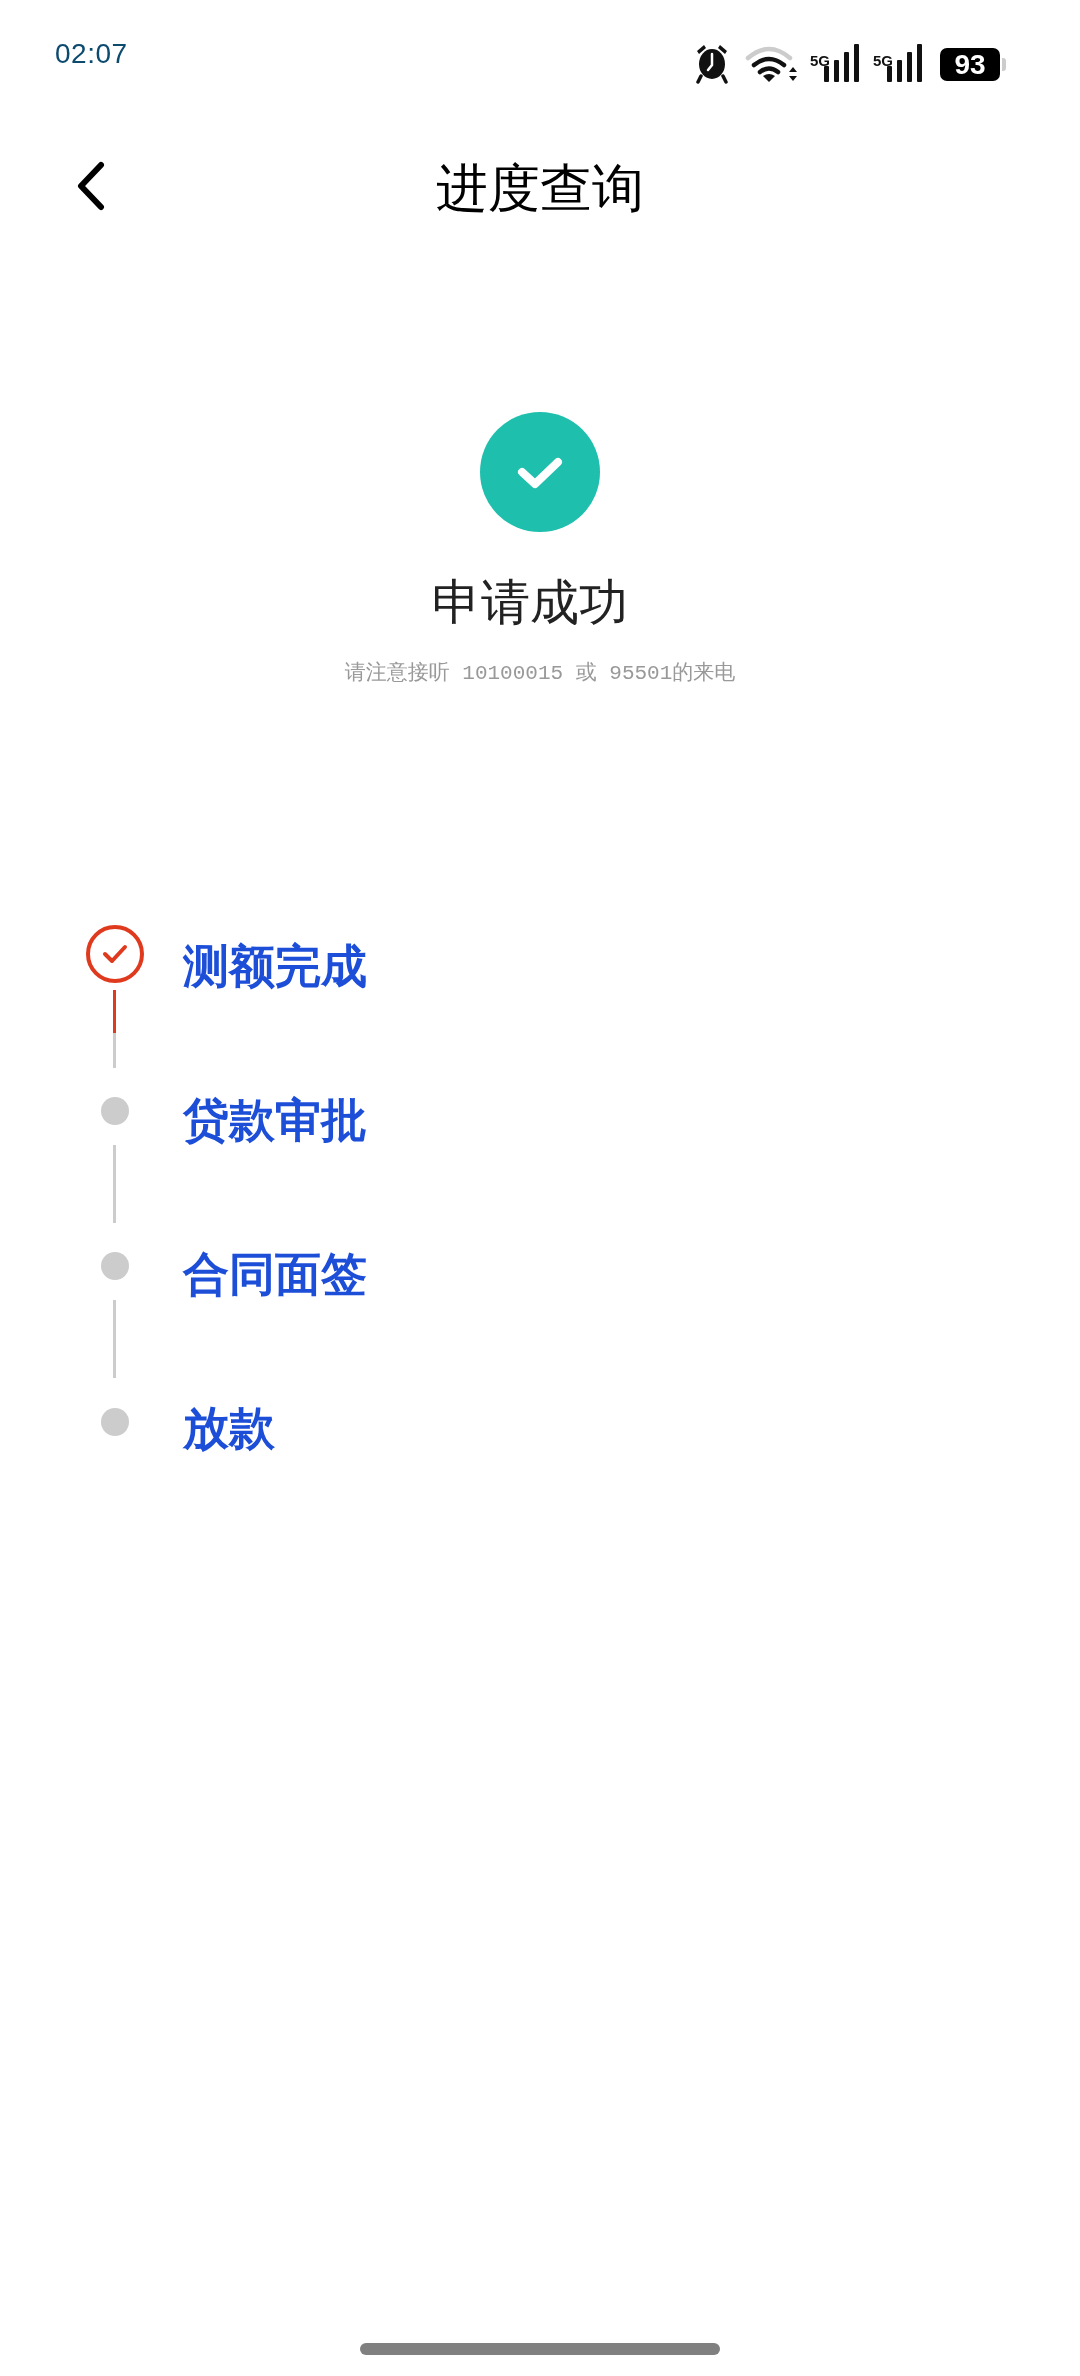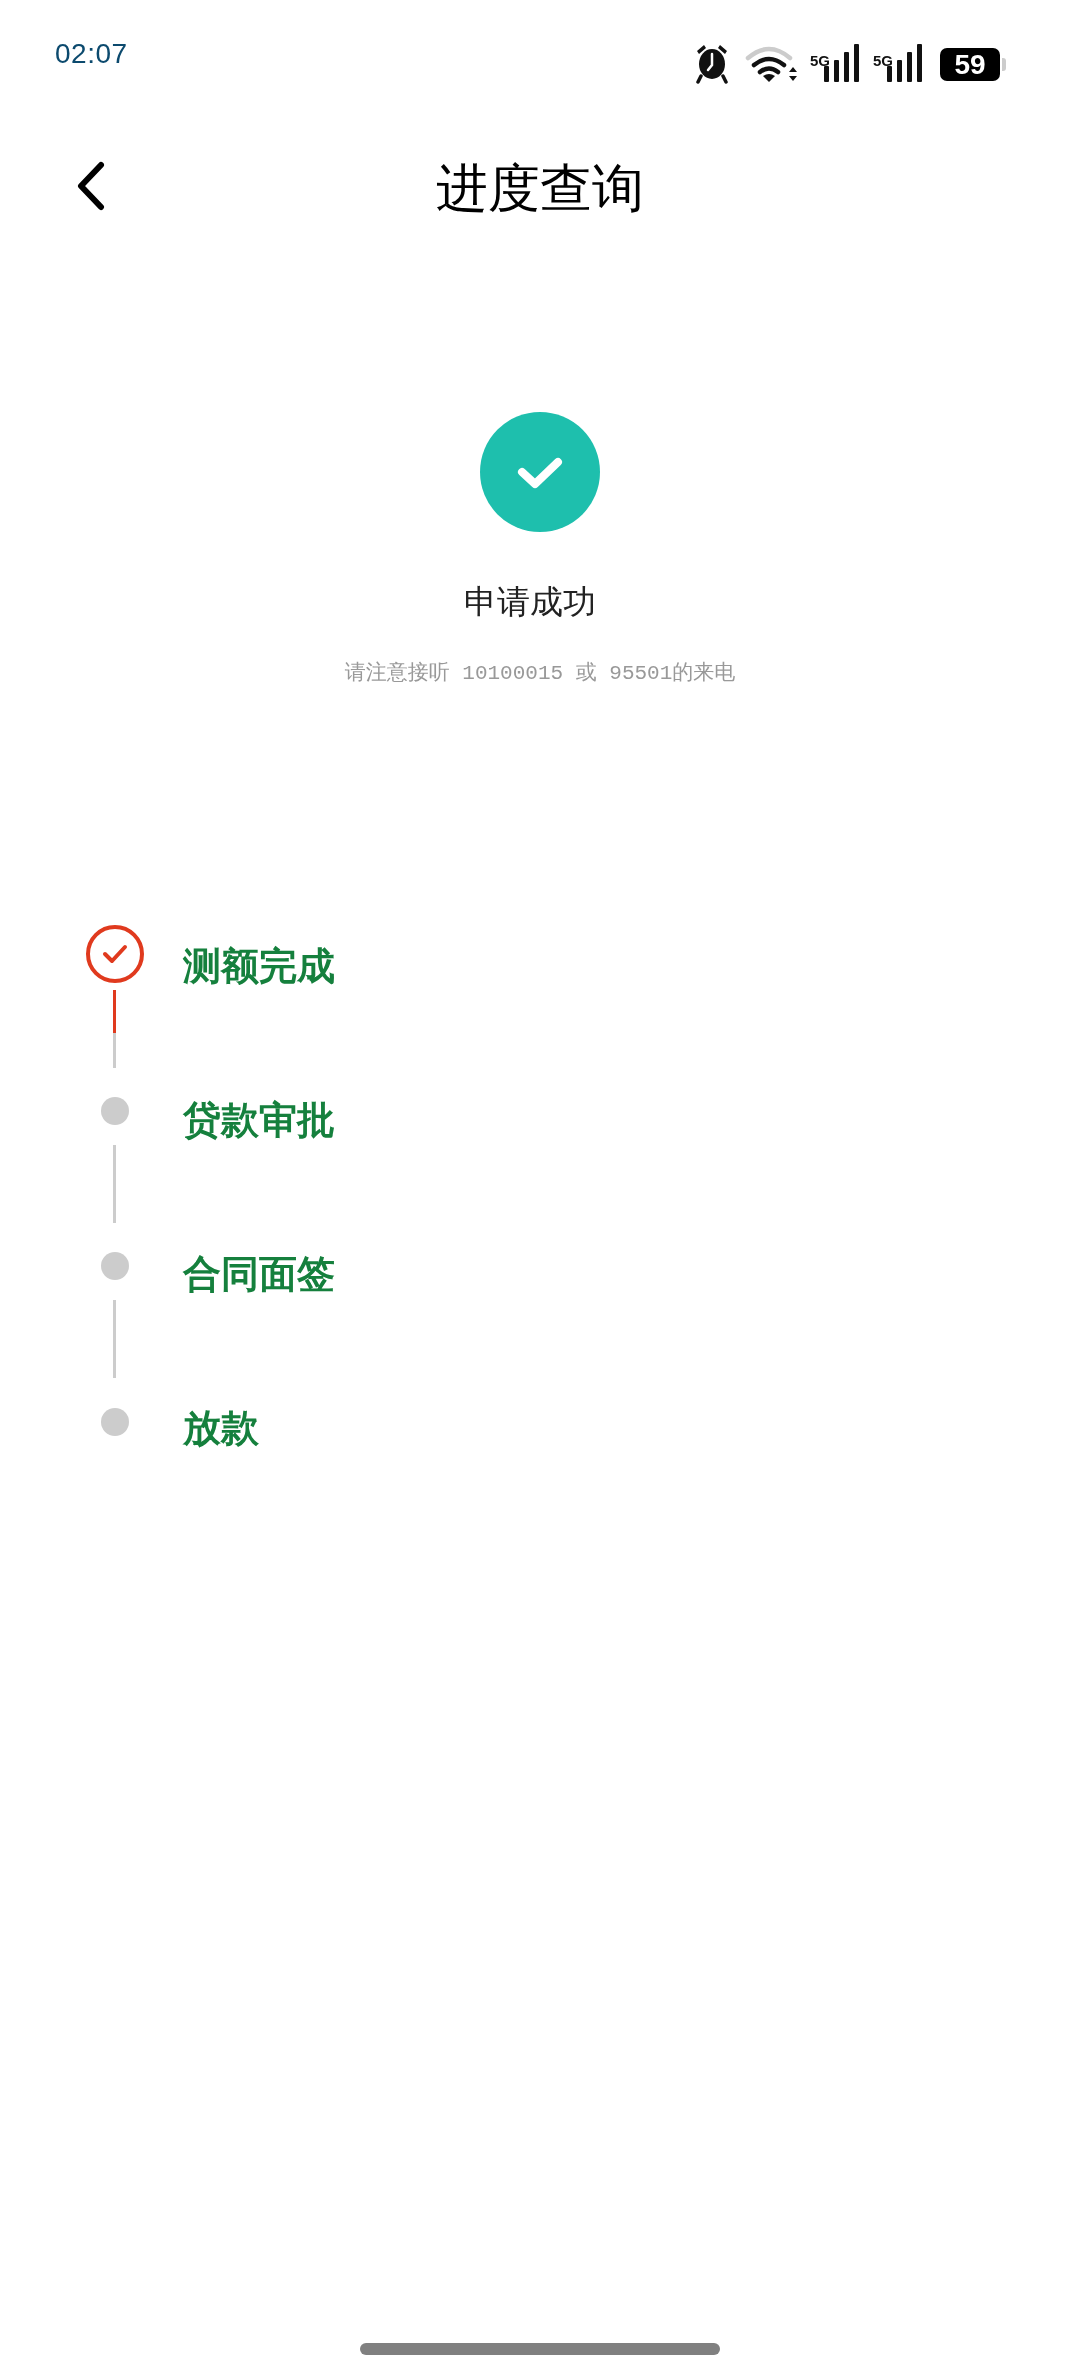--- a/index.html
+++ b/index.html
@@ -15,29 +15,29 @@
     position:absolute; left:940px; top:48px; width:60px; height:33px; background:#000; border-radius:7px;
     color:#fff; font-size:28px; font-weight:700; text-align:center; line-height:33px;
   }
   .battery-tip { position:absolute; left:1002px; top:58px; width:4px; height:13px; background:#ccc; border-radius:0 3px 3px 0; }
   .net-label { position:absolute; font-size:15px; font-weight:700; color:#111; top:52px; }
   
   .back-btn { left:56px; top:150px; width:70px; height:72px; display:flex; align-items:center; justify-content:center; cursor:pointer; }
   .page-title { left:0; width:1080px; top:158px; text-align:center; font-size:52px; font-weight:400; color:#000; line-height:60px; }
   
   .result-icon { left:480px; top:412px; width:120px; height:120px; border-radius:50%; background:#1EBFAD; display:flex; align-items:center; justify-content:center; }
-  .result-title { left:0; width:1060px; top:574px; text-align:center; font-size:33px; color:#222; line-height:56px; }
+  .result-title { left:0; width:1060px; top:574px; text-align:center; font-size:49px; color:#222; line-height:56px; }
   .result-sub { left:0; width:1080px; top:652px; text-align:center; font-size:21px; color:#999; line-height:44px;font-family:Liberation Mono, monospace; }
   
   .step-marker { position:absolute; left:115px; transform:translate(-50%,-50%); }
   .step-done { width:50px; height:50px; border:4px solid #E03A1E; border-radius:50%; display:flex; align-items:center; justify-content:center; background:#fff; }
   .step-pending { width:28px; height:28px; border-radius:50%; background:#CCCCCC; }
   .step-line { position:absolute; left:113px; width:3px; background:#CCCCCC; }
   .step-line.active-part { background:#E03A1E; }
-  .step-label { position:absolute; left:183px; font-size:38px; font-weight:700; color:#15803d; line-height:46px; transform:translateY(-50%); }
+  .step-label { position:absolute; left:183px; font-size:46px; font-weight:700; color:#1d4ed8; line-height:46px; transform:translateY(-50%); }
   .home-bar { left:360px; top:2343px; width:360px; height:12px; border-radius:6px; background:#808080; }
 </style>
 </head>
 <body>
 
 <div class="abs time">02:07</div>
 
 <svg class="sb-icon" style="left:693px;width:38px;" viewBox="0 0 38 42">
   <path d="M4 9 L11 3 L13 6 L6 12Z M34 9 L27 3 L25 6 L32 12Z" fill="#111"></path>
   <ellipse cx="19" cy="22" rx="13" ry="15" fill="#111"></ellipse>
@@ -62,21 +62,21 @@
 </svg>
 
 <div class="net-label" style="left:873px;">5G</div>
 <svg class="sb-icon" style="left:881px;width:44px;" viewBox="0 0 44 42">
   <rect x="6" y="24" width="5" height="16" rx="1" fill="#111"></rect>
   <rect x="16" y="18" width="5" height="22" rx="1" fill="#111"></rect>
   <rect x="26" y="10" width="5" height="30" rx="1" fill="#111"></rect>
   <rect x="36" y="2" width="5" height="38" rx="1" fill="#111"></rect>
 </svg>
 
-<div class="battery">59</div>
+<div class="battery">93</div>
 <div class="battery-tip"></div>
 
 <div class="abs back-btn">
   <svg width="30" height="50" viewBox="0 0 30 50">
     <path d="M25 4 L5 25 L25 46" stroke="#000" stroke-width="6" fill="none" stroke-linecap="round" stroke-linejoin="round"></path>
   </svg>
 </div>
 <div class="abs page-title">进度查询</div>
 
 <div class="abs result-icon">

